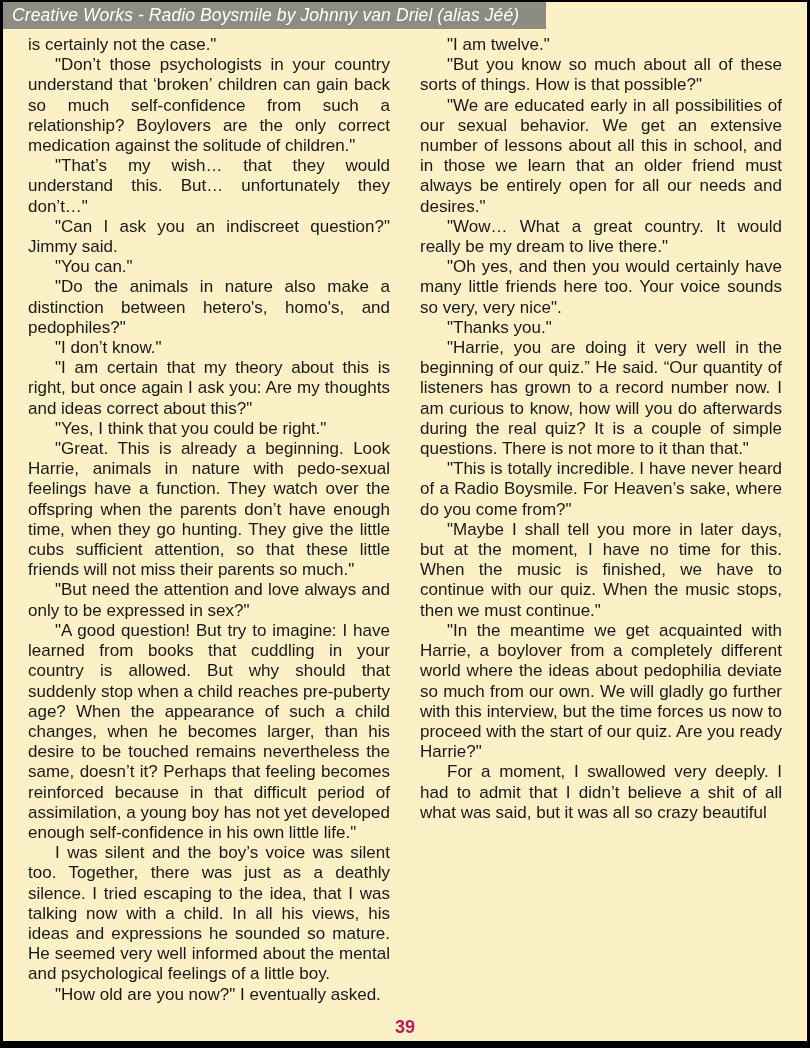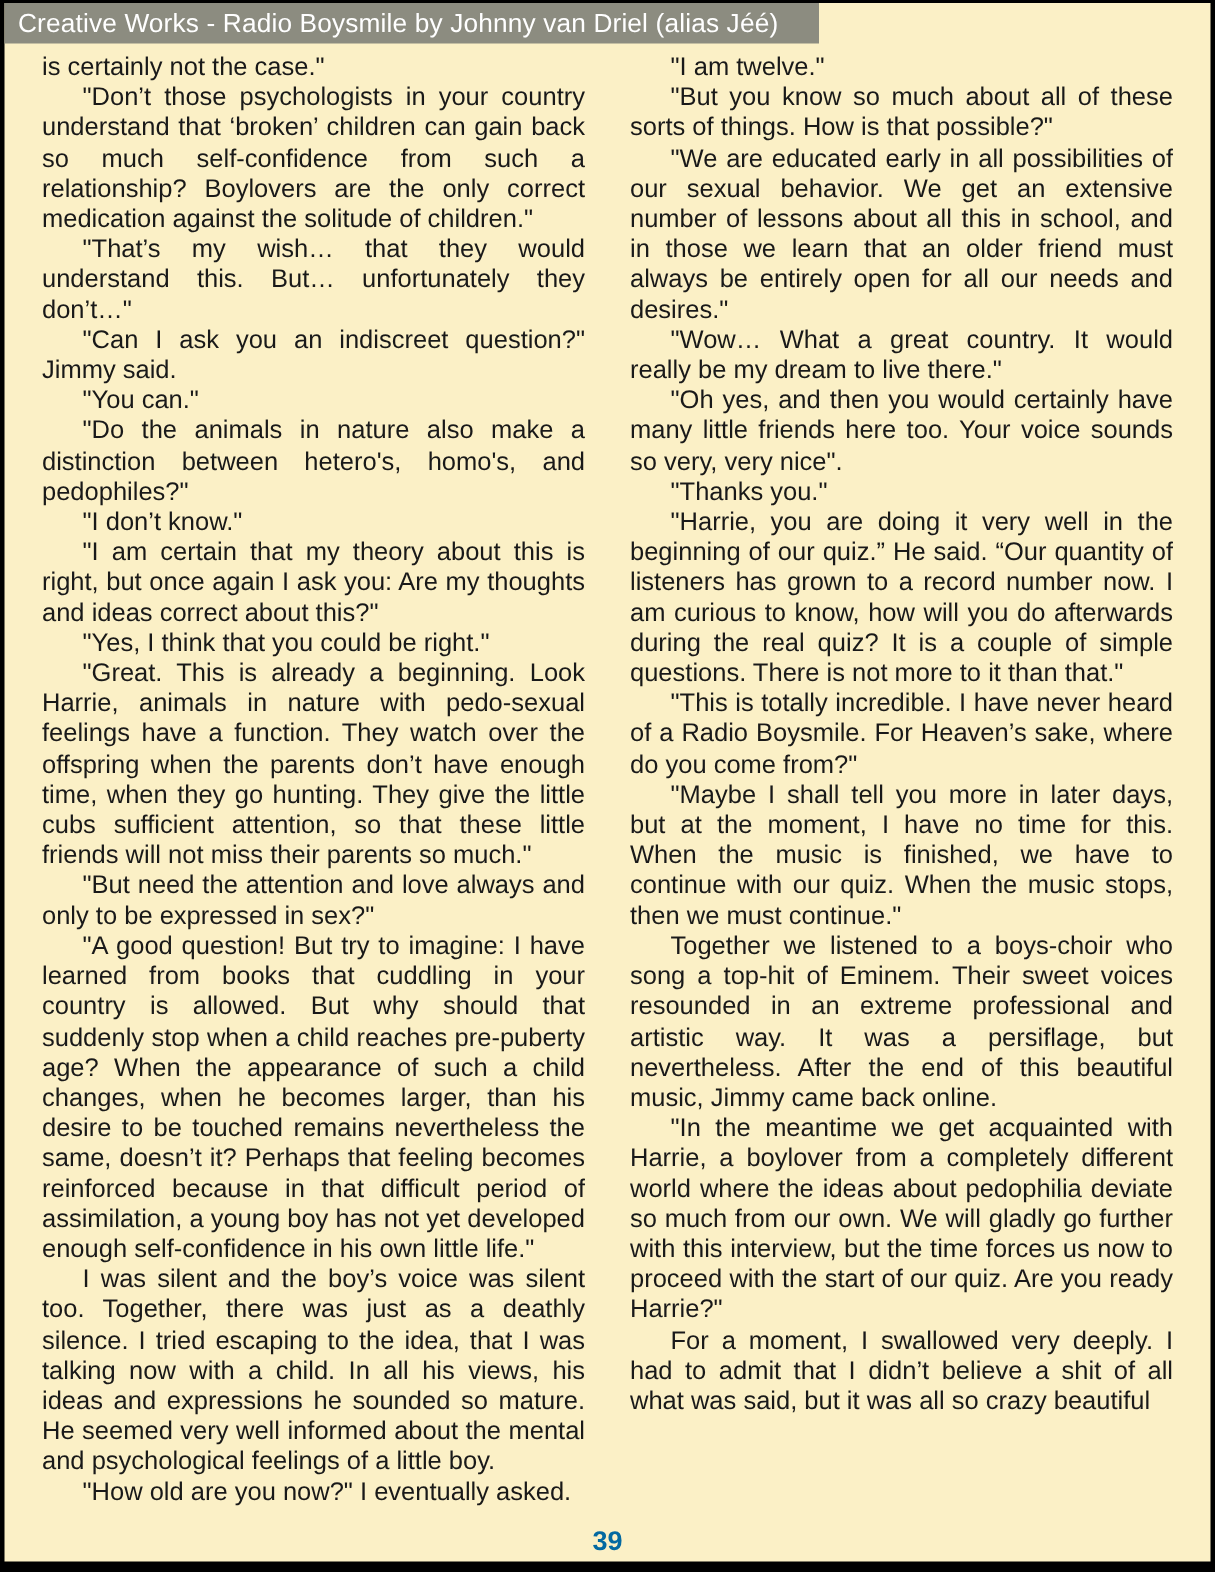--- a/index.html
+++ b/index.html
@@ -29,20 +29,21 @@
     box-sizing: border-box;
     padding-left: 9px;
     display: flex;
     align-items: center;
   }
   .title-bar span {
     color: #ffffff;
     font-size: 17.5px;
     white-space: nowrap;
     letter-spacing: 0.1px;
+    font-style: italic;
   }
   .columns {
     position: absolute;
     left: 25px;
     top: 33px;
     width: 754px;
     display: flex;
     gap: 30px;
   }
   .column {
@@ -64,21 +65,21 @@
   .page-footer {
     position: absolute;
     left: 0;
     bottom: 3px;
     width: 100%;
     text-align: center;
   }
   .page-footer span {
     font-size: 18px;
     font-weight: bold;
-    color: #0369a1;
+    color: #be185d;
   }
 </style>
 </head>
 <body>
 
 <div class="frame">
   <div class="title-bar">
     <span>Creative Works - Radio Boysmile by Johnny van Driel (alias Jéé)</span>
   </div>
   <div class="columns">
@@ -101,21 +102,20 @@
     <div class="column" id="col-right">
         <p class="indent">"I am twelve."</p>
         <p class="indent">"But you know so much about all of these sorts of things. How is that possible?"</p>
         <p class="indent">"We are educated early in all possibilities of our sexual behavior. We get an extensive number of lessons about all this in school, and in those we learn that an older friend must always be entirely open for all our needs and desires."</p>
         <p class="indent">"Wow… What a great country. It would really be my dream to live there."</p>
         <p class="indent">"Oh yes, and then you would certainly have many little friends here too. Your voice sounds so very, very nice".</p>
         <p class="indent">"Thanks you."</p>
         <p class="indent">"Harrie, you are doing it very well in the beginning of our quiz.” He said. “Our quantity of listeners has grown to a record number now. I am curious to know, how will you do afterwards during the real quiz? It is a couple of simple questions. There is not more to it than that."</p>
         <p class="indent">"This is totally incredible. I have never heard of a Radio Boysmile. For Heaven’s sake, where do you come from?"</p>
         <p class="indent">"Maybe I shall tell you more in later days, but at the moment, I have no time for this. When the music is finished, we have to continue with our quiz. When the music stops, then we must continue."</p>
-        <p class="indent">Together we listened to a boys-choir who song a top-hit of Eminem. Their sweet voices resounded in an extreme professional and artistic way. It was a persiflage, but nevertheless. After the end of this beautiful music, Jimmy came back online.</p>
         <p class="indent">"In the meantime we get acquainted with Harrie, a boylover from a completely different world where the ideas about pedophilia deviate so much from our own. We will gladly go further with this interview, but the time forces us now to proceed with the start of our quiz. Are you ready Harrie?"</p>
         <p class="indent">For a moment, I swallowed very deeply. I had to admit that I didn’t believe a shit of all what was said, but it was all so crazy beautiful</p>
       </div>
   </div>
   <div class="page-footer">
     <span>39</span>
   </div>
 </div>
 
 </body></html>

